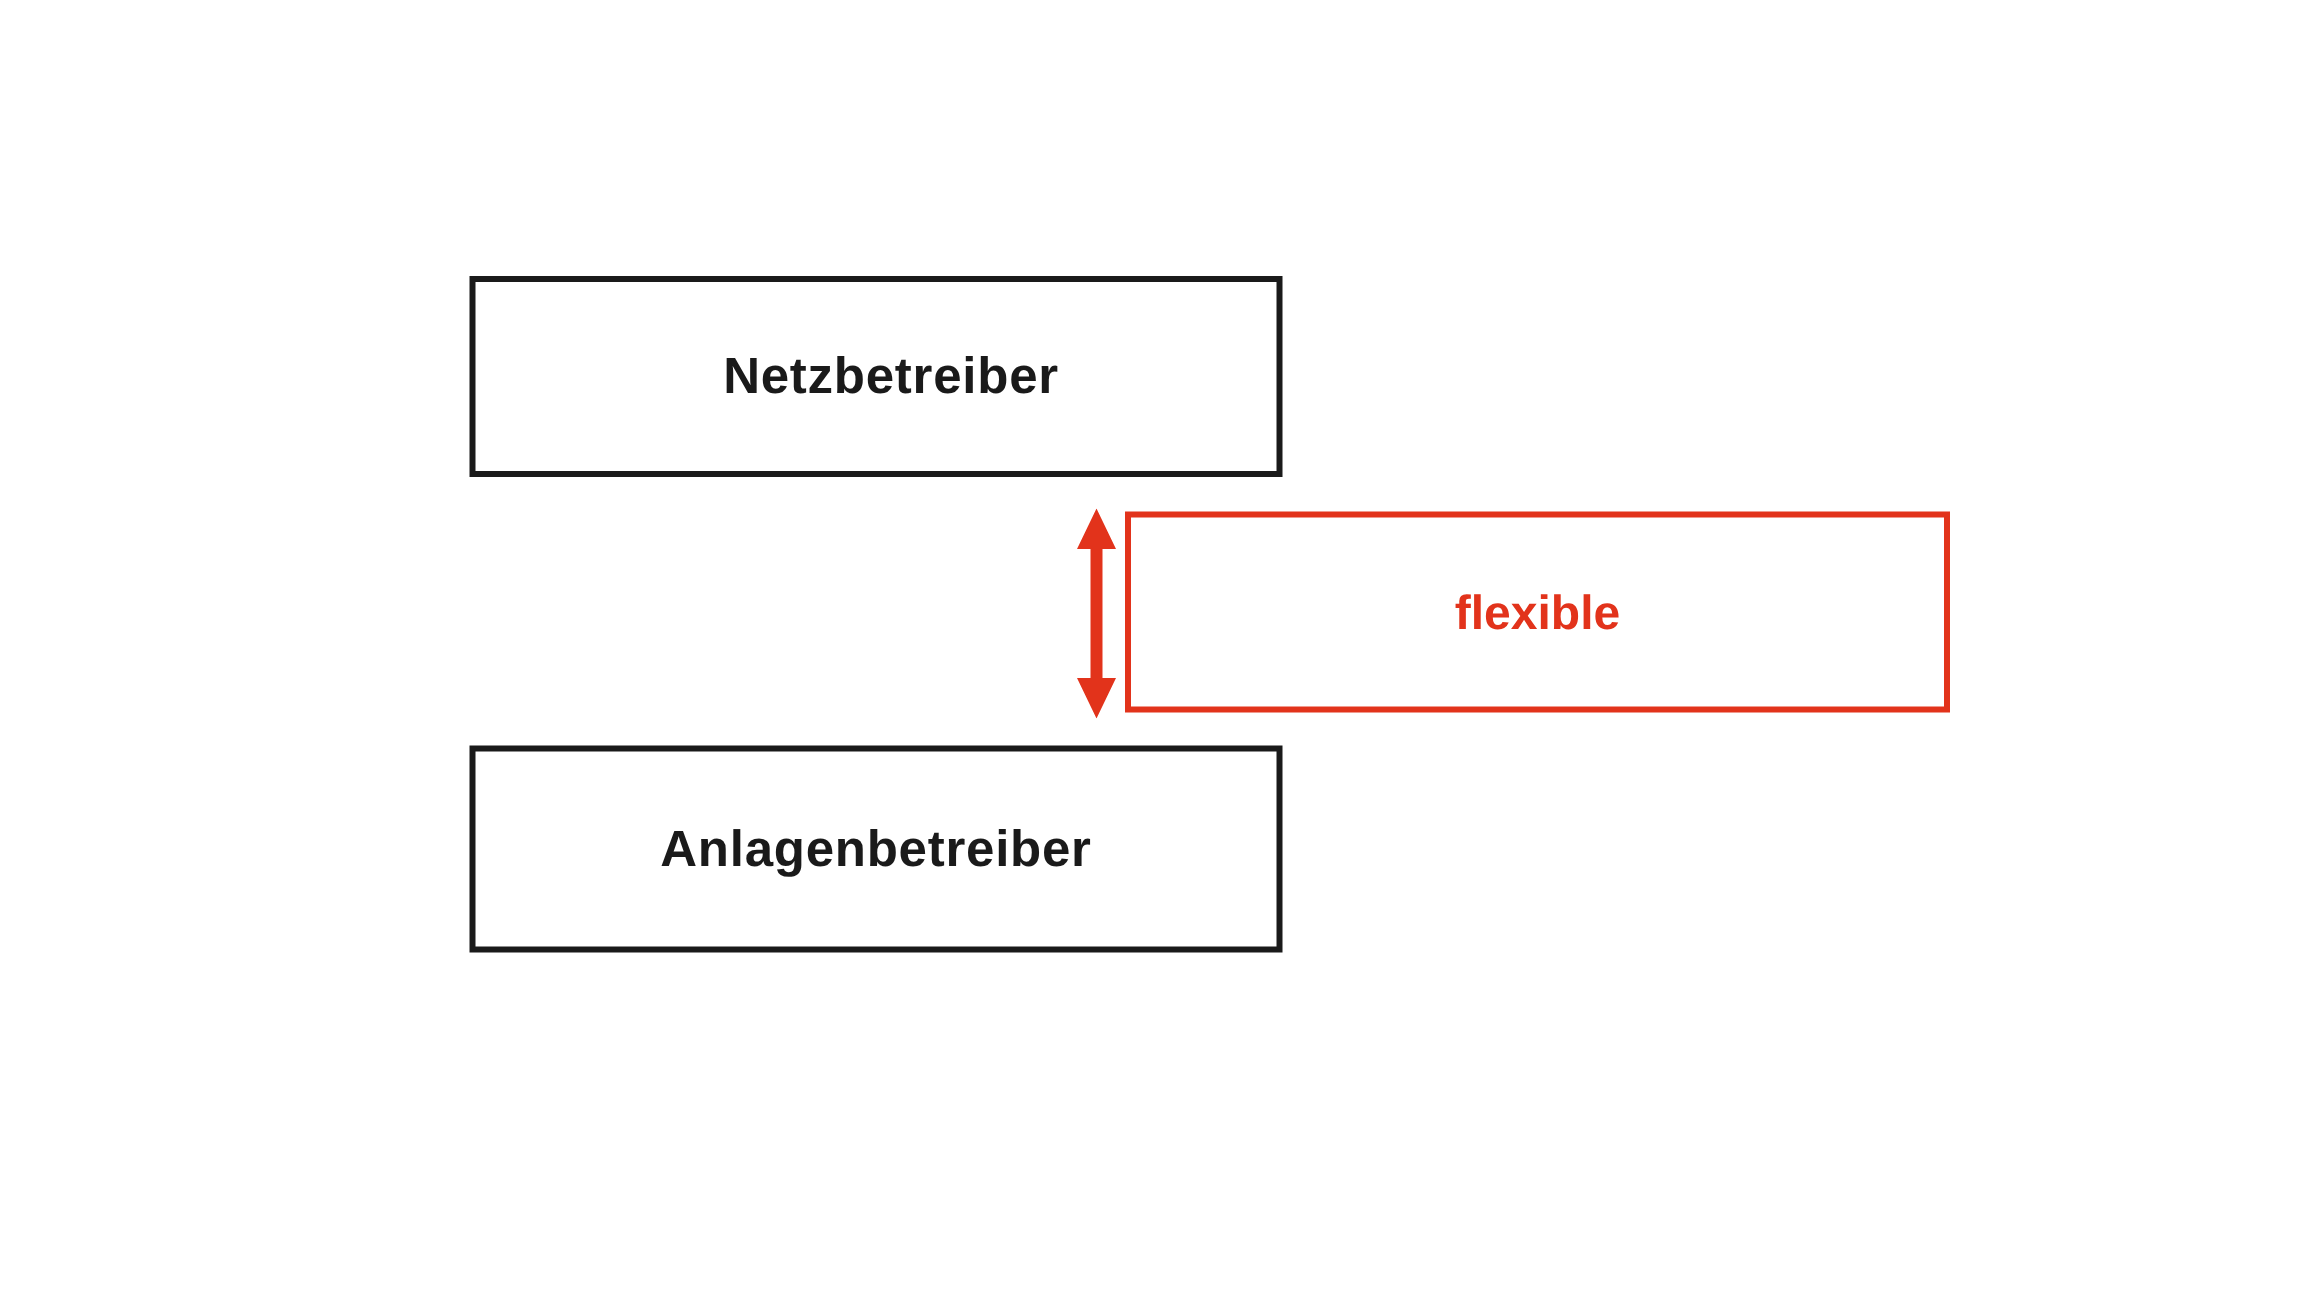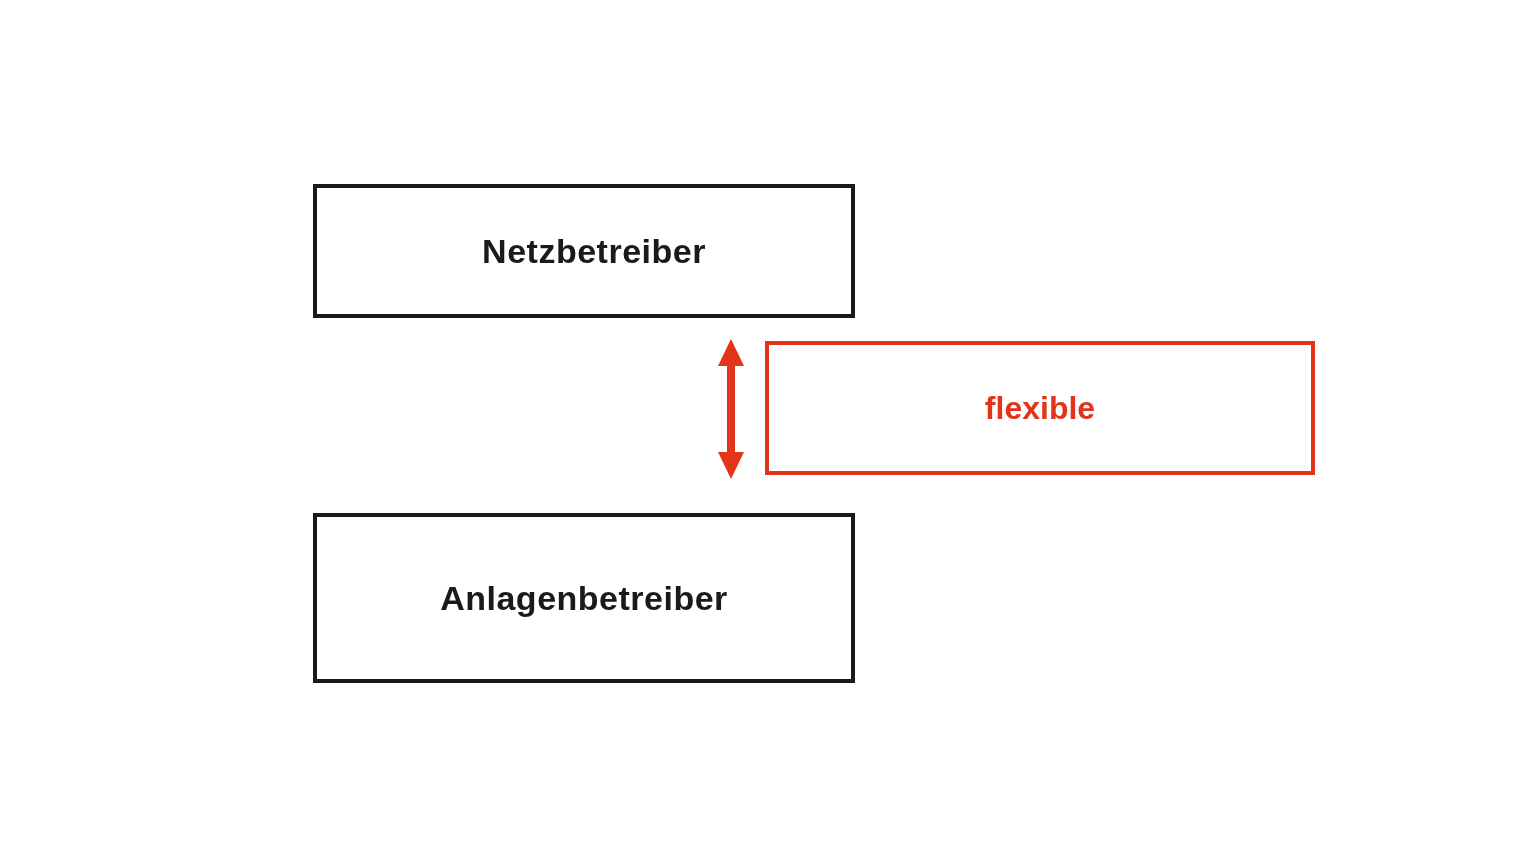--- a/index.html
+++ b/index.html
@@ -33,38 +33,37 @@
   }
   .box-netzbetreiber {
     left: 313px;
     top: 184px;
     width: 542px;
     height: 134px;
     padding-left: 20px;
   }
   .box-anlagenbetreiber {
     left: 313px;
-    top: 513px;
+    top: 497px;
     width: 542px;
-    height: 170px;
+    height: 138px;
   }
   .annotation-box {
     position: absolute;
     left: 750px;
     top: 341px;
     width: 550px;
     height: 134px;
     box-sizing: border-box;
     border: 4px solid #e2331b;
     background: #ffffff;
     display: flex;
     flex-direction: row;
     align-items: center;
     justify-content: center;
-    margin-left: 15px;
   }
   .annotation-box .annotation-line {
     font-size: 32px;
     font-weight: bold;
     color: #e2331b;
     line-height: 45px;
     white-space: nowrap;
     text-align: center;
   }
   .connector-arrow {

